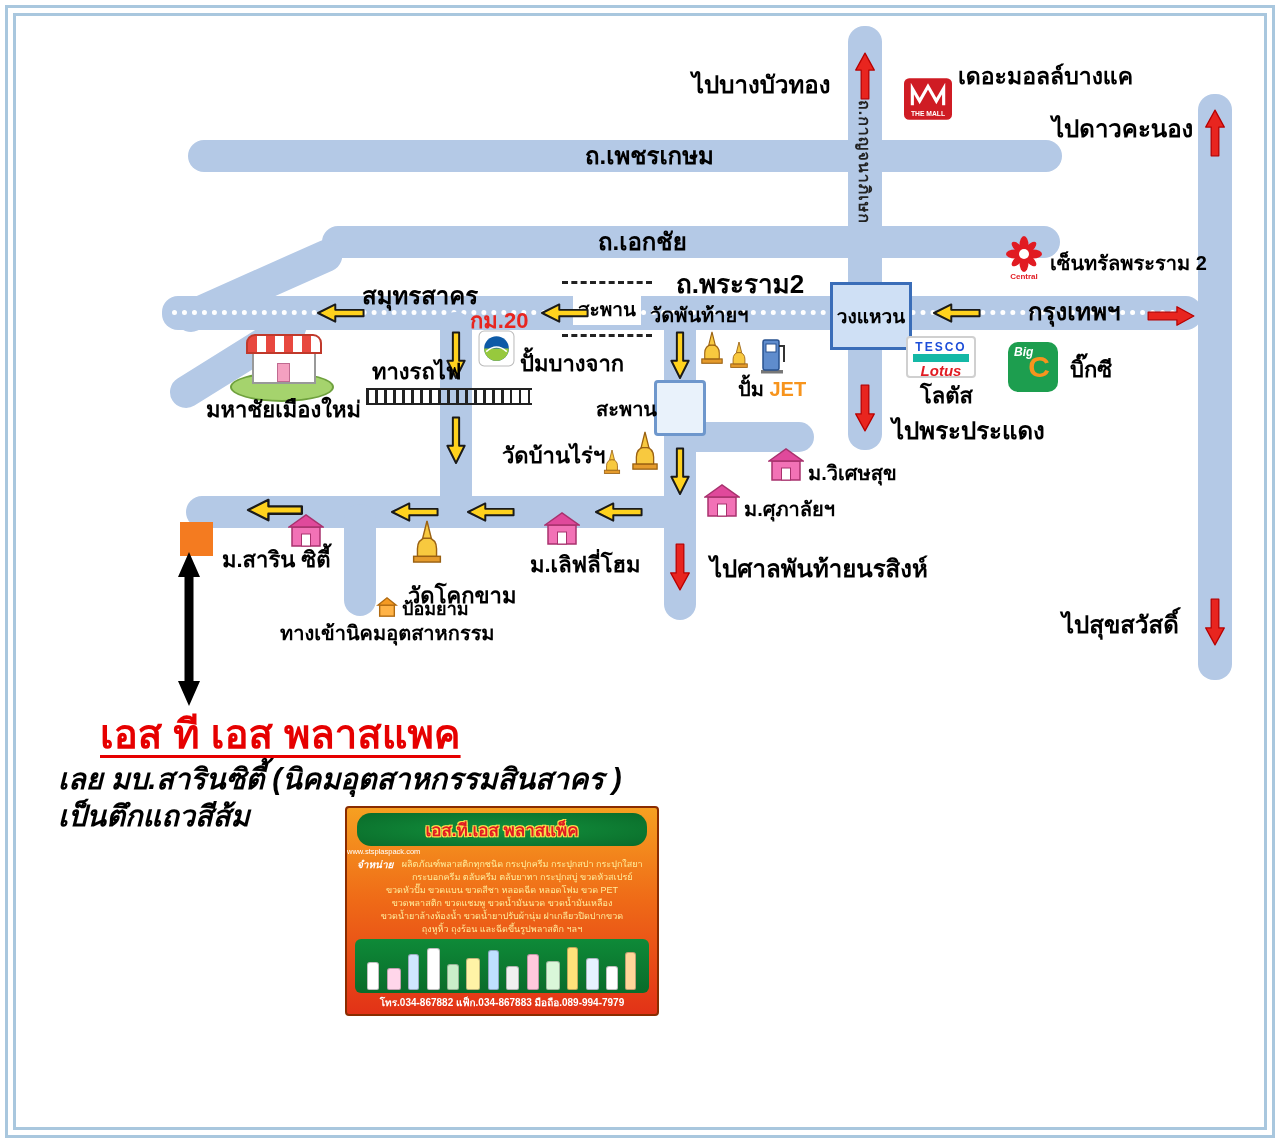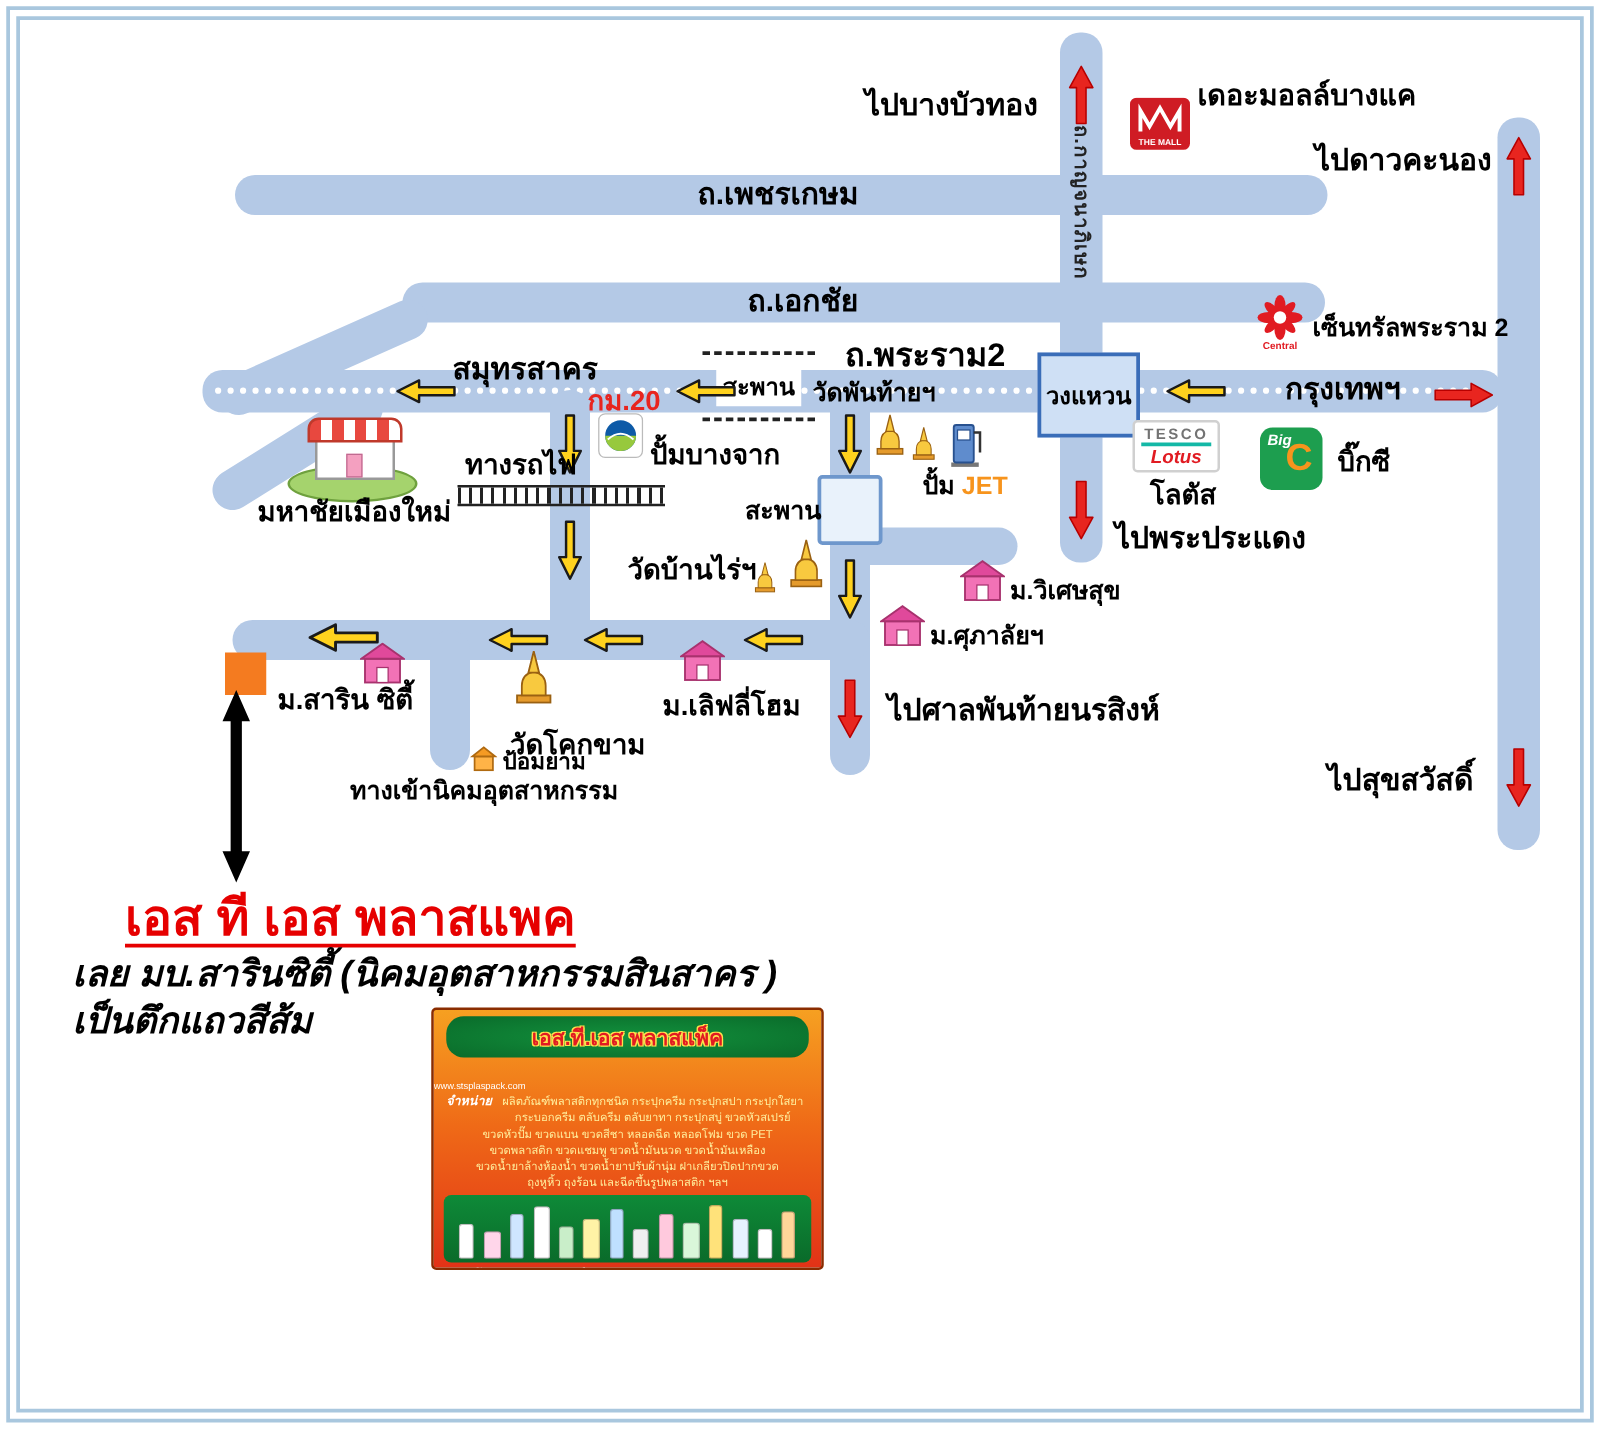--- a/index.html
+++ b/index.html
@@ -23,42 +23,42 @@
   .rail{position:absolute;left:366px;top:388px;width:166px;height:13px;
         background:repeating-linear-gradient(90deg,#222 0 2.5px,transparent 2.5px 9px);
         border-top:2.5px solid #222;border-bottom:2.5px solid #222;box-sizing:content-box;}
   .vroadname{position:absolute;left:852px;top:100px;height:195px;writing-mode:vertical-rl;
              font-size:16px;font-weight:600;color:#222;letter-spacing:1px;}
   .orange-sq{position:absolute;left:180px;top:522px;width:33px;height:34px;background:#f47b20;}
   .jet{color:#f7941d;font-weight:800;}
   
   .lotus-box{position:absolute;left:906px;top:336px;width:70px;height:42px;background:#fff;
              border:2px solid #d0d0d0;border-radius:4px;text-align:center;box-sizing:border-box;}
-  .tesco{font-size:12px;font-weight:800;color:#737373;letter-spacing:2px;border-bottom:3px solid #14b8a6;margin:2px 5px 0;}
+  .tesco{font-size:12px;font-weight:800;color:#1d4ed8;letter-spacing:2px;border-bottom:8px solid #14b8a6;margin:2px 5px 0;}
   .lotus{font-size:15px;font-weight:800;font-style:italic;color:#e11b22;}
   .bigc-box{position:absolute;left:1008px;top:342px;width:50px;height:50px;background:#1d9e4f;border-radius:10px;}
   .bigc-big{position:absolute;left:6px;top:3px;color:#fff;font-size:12px;font-weight:800;font-style:italic;}
   .bigc-c{position:absolute;right:8px;top:8px;color:#f7941d;font-size:30px;font-weight:800;}
   
   .mahachai{position:absolute;left:230px;top:330px;width:104px;height:72px;}
   .mahachai .lawn{position:absolute;left:0;bottom:0;width:100px;height:26px;background:#a5d36d;border:2px solid #6fa13e;border-radius:50%;}
   .mahachai .bldg{position:absolute;left:22px;top:16px;width:60px;height:34px;background:#fff;border:2px solid #999;}
   .mahachai .awn{position:absolute;left:16px;top:4px;width:72px;height:16px;
                  background:repeating-linear-gradient(90deg,#e8483f 0 9px,#fff 9px 18px);
                  border:2px solid #c0392b;border-radius:9px 9px 0 0;}
   .mahachai .door{position:absolute;left:47px;top:33px;width:11px;height:17px;background:#f4a0c0;border:1px solid #c06a90;}
   
   .headline-company{position:absolute;left:100px;top:702px;font-size:40px;font-weight:800;color:#e60000;
                     text-decoration:underline;text-decoration-thickness:3px;text-underline-offset:7px;white-space:nowrap;}
   .headline-line{position:absolute;font-size:29px;font-weight:800;color:#000;white-space:nowrap;font-style:italic;}
   
   .card{position:absolute;left:345px;top:806px;width:314px;height:210px;
         background:linear-gradient(180deg,#f6a021 0%,#ef6a17 45%,#e23217 100%);
         border:2px solid #8a2c00;border-radius:4px;box-sizing:border-box;overflow:hidden;}
-  .card-banner{margin:5px 10px 18px;background:radial-gradient(ellipse at center,#12913d 0%,#0a6b2a 100%);
+  .card-banner{margin:5px 10px 1px;background:radial-gradient(ellipse at center,#12913d 0%,#0a6b2a 100%);
                border-radius:14px;text-align:center;padding:3px 0;}
   .card-banner span{color:#e11b22;font-weight:800;font-size:17px;
     text-shadow:1px 1px 0 #ffe14d,-1px -1px 0 #ffe14d,1px -1px 0 #ffe14d,-1px 1px 0 #ffe14d;}
   .card-web{color:#fff;font-size:7.5px;margin-bottom:2px;}
   .card-body{padding:0 10px;color:#ffef9e;font-size:9px;line-height:1.45;text-align:center;}
   .card-sell{float:left;color:#fff;font-weight:800;font-style:italic;font-size:10px;margin-right:4px;text-align:right;}
   .card-shelf{margin:3px 8px 2px;background:linear-gradient(180deg,#0e8a38,#0a6b2a);border-radius:6px;
               height:54px;display:flex;align-items:flex-end;justify-content:space-evenly;padding:4px 5px 3px;box-sizing:border-box;}
   .bt{display:inline-block;border-radius:3px 3px 2px 2px;border:1px solid rgba(0,0,0,.25);}
   .card-phone{text-align:center;color:#fff;font-weight:bold;font-size:10px;margin-top:2px;}
@@ -252,21 +252,21 @@
   <div class="mahachai">
     <div class="lawn"></div>
     <div class="bldg"></div>
     <div class="awn"></div>
     <div class="door"></div>
   </div>
 
   <div class="lbl" style="left:692px;top:72px;font-size:24px">ไปบางบัวทอง</div>
   <div class="lbl" style="left:958px;top:64px;font-size:23px">เดอะมอลล์บางแค</div>
   <div class="lbl" style="left:1052px;top:116px;font-size:24px">ไปดาวคะนอง</div>
-  <div class="lbl" style="left:558px;top:143px;font-size:24px">ถ.เพชรเกษม</div>
+  <div class="lbl" style="left:585px;top:143px;font-size:24px">ถ.เพชรเกษม</div>
   <div class="lbl" style="left:598px;top:229px;font-size:24px">ถ.เอกชัย</div>
   <div class="lbl" style="left:1050px;top:252px;font-size:20px">เซ็นทรัลพระราม 2</div>
   <div class="lbl" style="left:676px;top:270px;font-size:26px">ถ.พระราม2</div>
   <div class="lbl" style="left:362px;top:283px;font-size:24px">สมุทรสาคร</div>
   <div class="lbl" style="left:470px;top:309px;font-size:22px;color:#e8251f">กม.20</div>
   <div class="lbl" style="left:650px;top:304px;font-size:20px">วัดพันท้ายฯ</div>
   <div class="lbl" style="left:1028px;top:299px;font-size:24px">กรุงเทพฯ</div>
   <div class="lbl" style="left:520px;top:352px;font-size:22px">ปั้มบางจาก</div>
   <div class="lbl" style="left:372px;top:360px;font-size:22px">ทางรถไฟ</div>
   <div class="lbl" style="left:206px;top:398px;font-size:22px">มหาชัยเมืองใหม่</div>

